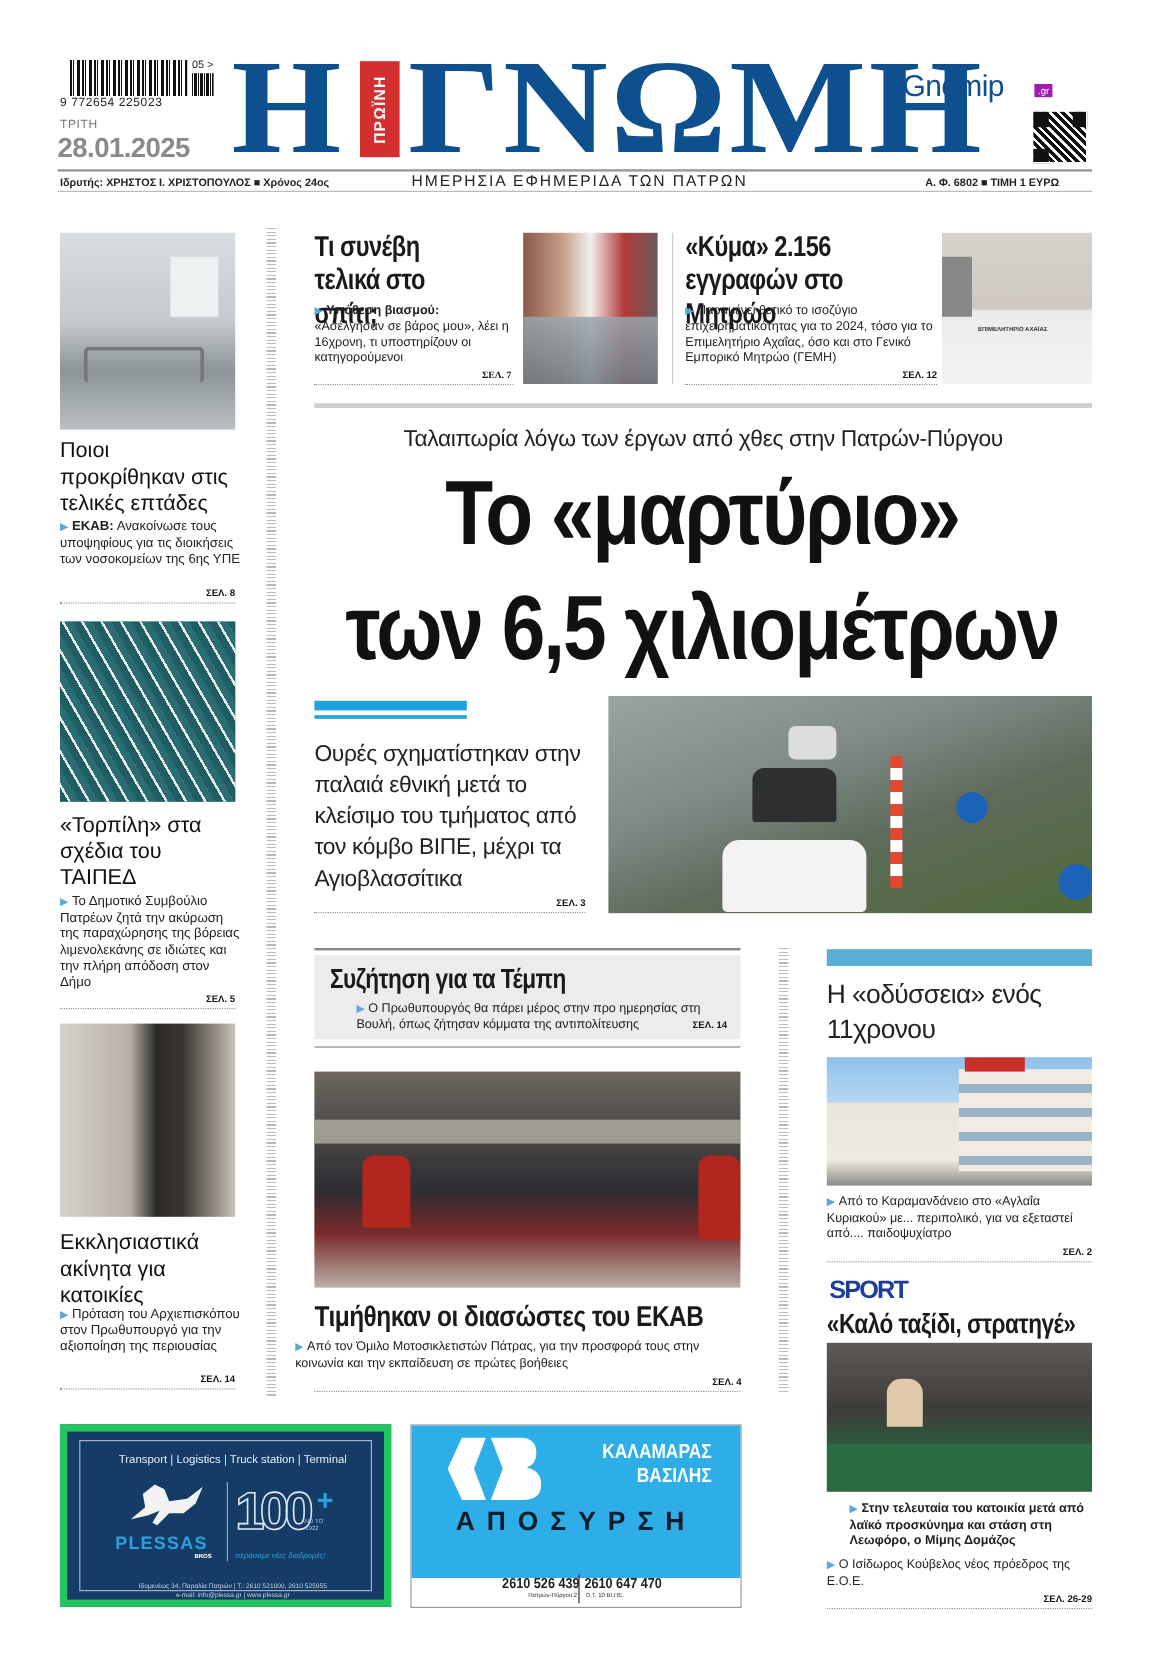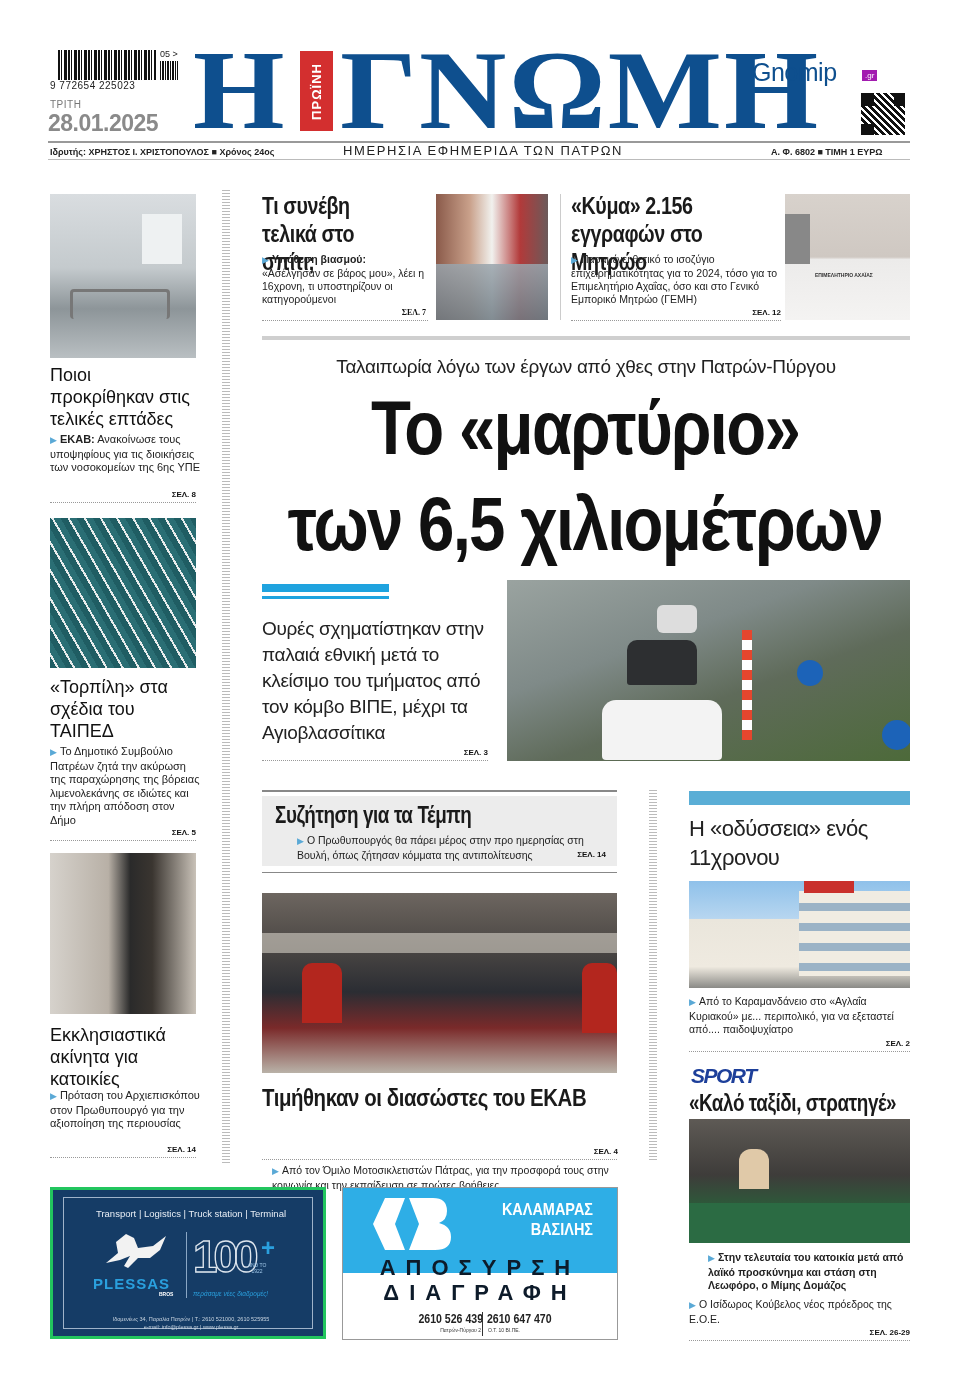--- a/index.html
+++ b/index.html
@@ -49,21 +49,21 @@
 
   
   .lc-title { font-size: 18px; line-height: 22px; color: #111; }
 
   
   .kicker { font-size: 19px; color: #222; letter-spacing: -0.3px; }
   .mega { font-family: "Liberation Sans", sans-serif; font-weight: bold; color: #111; font-size: 76px; line-height: 80px; letter-spacing: -2px; transform: scaleX(0.86); transform-origin: center top; text-align: center; }
   .deck { font-size: 19px; line-height: 26px; color: #222; letter-spacing: -0.3px; }
 
   
-  .ad-plessas { background: #153c66; border: 3px solid #22c55e; color: #fff; }
+  .ad-plessas { background: #153c66; border: 6px solid #22c55e; color: #fff; }
   .ad-kal { background: #2eaee6; }
 </style>
 </head>
 <body>
 
 <header>
   <div class="abs barcode"></div>
   <div class="abs barcode-sm"></div>
   <div class="abs barcode-issue">05 &gt;</div>
   <div class="abs barcode-num">9 772654 225023</div>
@@ -191,21 +191,21 @@
   <div class="abs" style="left:262px;top:872px;width:355px;height:1px;background:#888;"></div>
 </section>
 
 <section>
   <div class="abs ph" style="left:262px;top:893px;width:355px;height:180px;background:linear-gradient(180deg,#6d6660 0%,#4b4744 30%,#2b2d33 55%,#7a2a2a 75%,#b9b2a8 100%);">
     <div style="position:absolute;left:0;top:40px;width:355px;height:20px;background:#d7d2c8;opacity:0.6;"></div>
     <div style="position:absolute;left:40px;top:70px;width:40px;height:60px;background:#b3261e;border-radius:10px 10px 0 0;"></div>
     <div style="position:absolute;left:320px;top:70px;width:35px;height:70px;background:#b3261e;border-radius:10px 10px 0 0;"></div>
   </div>
   <div class="abs hl-cond" style="left:262px;top:1083px;width:420px;font-size:24px;line-height:30px;transform:scaleX(0.85);">Τιμήθηκαν οι διασώστες του ΕΚΑΒ</div>
-  <div class="abs lead" style="left:272px;top:1116px;width:360px;font-size:10.5px;line-height:13.5px;margin-top:48px;">
+  <div class="abs lead" style="left:246px;top:1116px;width:360px;font-size:10.5px;line-height:13.5px;">
     <span class="tri">▶</span><span>Από τον Όμιλο Μοτοσικλετιστών Πάτρας, για την προσφορά τους στην κοινωνία και την εκπαίδευση σε πρώτες βοήθειες</span>
   </div>
   <div class="abs sel" style="left:570px;top:1147px;width:48px;">ΣΕΛ. 4</div>
   <div class="abs dots" style="left:262px;top:1159px;width:355px;"></div>
 </section>
 
 <section>
   <div class="abs" style="left:689px;top:791px;width:221px;height:14px;background:#5aaed6;"></div>
   <div class="abs" style="left:689px;top:814px;width:221px;font-size:22px;line-height:29px;color:#222;letter-spacing:-0.5px;">Η «οδύσσεια» ενός 11χρονου</div>
   <div class="abs ph" style="left:689px;top:881px;width:221px;height:107px;background:linear-gradient(180deg,#8fc1ea 0%,#b7d6f0 35%,#eae6dc 36%,#efeae0 80%,#8a8a86 100%);">
@@ -213,21 +213,21 @@
     <div style="position:absolute;left:115px;top:0px;width:50px;height:12px;background:#c9302c;"></div>
   </div>
   <div class="abs lead" style="left:689px;top:995px;width:221px;font-size:10.5px;line-height:13.5px;">
     <span class="tri">▶</span><span>Από το Καραμανδάνειο στο «Αγλαΐα Κυριακού» με... περιπολικό, για να εξεταστεί από.... παιδοψυχίατρο</span>
   </div>
   <div class="abs sel" style="left:862px;top:1039px;width:48px;">ΣΕΛ. 2</div>
   <div class="abs dots" style="left:689px;top:1051px;width:221px;"></div>
 </section>
 
 <section>
-  <div class="abs" style="left:691px;top:1064px;font-size:21px;font-weight:bold;font-style:italic;color:#1d3f9a;letter-spacing:-1.5px;">SPORT</div>
+  <div class="abs" style="left:691px;top:1064px;font-size:21px;font-weight:bold;color:#1d3f9a;letter-spacing:-1.5px;">SPORT</div>
   <div class="abs hl-cond" style="left:689px;top:1089px;width:260px;font-size:23px;line-height:28px;transform:scaleX(0.82);">«Καλό ταξίδι, στρατηγέ»</div>
   <div class="abs ph" style="left:689px;top:1119px;width:221px;height:124px;background:linear-gradient(180deg,#5e5a55 0%,#3e3c3a 45%,#2d5a3a 70%,#1f4a2e 100%);">
     <div style="position:absolute;left:50px;top:30px;width:30px;height:40px;background:#e0c9a8;border-radius:12px 12px 0 0;"></div>
     <div style="position:absolute;left:0;top:84px;width:221px;height:40px;background:#2b6b43;"></div>
   </div>
   <div class="abs lead" style="left:708px;top:1251px;width:221px;font-size:10.5px;line-height:13.5px;font-weight:bold;">
     <span class="tri">▶</span><span>Στην τελευταία του κατοικία μετά από λαϊκό προσκύνημα και στάση στη Λεωφόρο, ο Μίμης Δομάζος</span>
   </div>
   <div class="abs lead" style="left:689px;top:1298px;width:221px;font-size:10.5px;line-height:13.5px;">
     <span class="tri">▶</span><span>Ο Ισίδωρος Κούβελος νέος πρόεδρος της Ε.Ο.Ε.</span>
@@ -252,34 +252,33 @@
     <div style="position:absolute;left:208px;top:44px;font-size:24px;color:#2aa0de;font-weight:bold;">+</div>
     <div style="position:absolute;left:190px;top:72px;width:28px;font-size:5px;color:#9fc6e6;text-align:center;">AND TO 1922</div>
     <div style="position:absolute;left:140px;top:100px;font-size:6.5px;font-style:italic;color:#2aa0de;">περάσαμε νέες διαδρομές!</div>
     <div style="position:absolute;left:0;top:126px;width:276px;text-align:center;font-size:5.5px;color:#c8d4e0;">Ιδομενέως 34, Παραλία Πατρών | Τ.: 2610 521000, 2610 525955</div>
     <div style="position:absolute;left:0;top:134px;width:276px;text-align:center;font-size:5.5px;color:#c8d4e0;">e-mail: info@plessa.gr | www.plessa.gr</div>
   </div>
 </section>
 
 <section>
   <div class="abs" style="left:342px;top:1187px;width:276px;height:153px;border:1px solid #999;background:#fff;">
-    <div class="ad-kal" style="position:absolute;left:0;top:0;width:274px;height:85px;">
+    <div class="ad-kal" style="position:absolute;left:0;top:0;width:274px;height:127px;">
       <div style="position:absolute;left:30px;top:10px;width:80px;height:52px;">
         <svg width="80" height="52" viewBox="0 0 80 52">
           <polygon points="12,0 32,0 22,26 32,52 12,52 0,26" fill="#fff"></polygon>
           <path d="M36 0 H60 Q74 0 74 13 Q74 22 66 25 Q78 28 78 39 Q78 52 62 52 H36 L46 26 Z" fill="#fff"></path>
         </svg>
       </div>
       <div style="position:absolute;left:132px;top:12px;width:118px;text-align:right;font-size:17px;font-weight:bold;color:#fff;line-height:20px;transform:scaleX(0.85);transform-origin:right top;">
         <div>ΚΑΛΑΜΑΡΑΣ</div>
         <div>ΒΑΣΙΛΗΣ</div>
       </div>
       <div style="position:absolute;left:0;top:67px;width:274px;text-align:center;font-size:22px;font-weight:bold;color:#0d1b2a;letter-spacing:10px;line-height:25px;">
         <div>ΑΠΟΣΥΡΣΗ</div>
-        <div>ΔΙΑΓΡΑΦΗ</div>
       </div>
     </div>
     <div style="position:absolute;left:60px;top:124px;width:80px;text-align:right;font-size:12px;font-weight:bold;color:#222;transform:scaleX(0.88);transform-origin:right top;">2610 526 439</div>
     <div style="position:absolute;left:60px;top:139px;width:78px;text-align:right;font-size:5px;color:#333;">Πατρών-Πύργου 2</div>
     <div style="position:absolute;left:139px;top:124px;width:1px;height:24px;background:#333;"></div>
     <div style="position:absolute;left:144px;top:124px;width:90px;font-size:12px;font-weight:bold;color:#222;transform:scaleX(0.88);transform-origin:left top;">2610 647 470</div>
     <div style="position:absolute;left:145px;top:139px;width:80px;font-size:5px;color:#333;">Ο.Τ. 10 ΒΙ.ΠΕ.</div>
   </div>
 </section>
 

